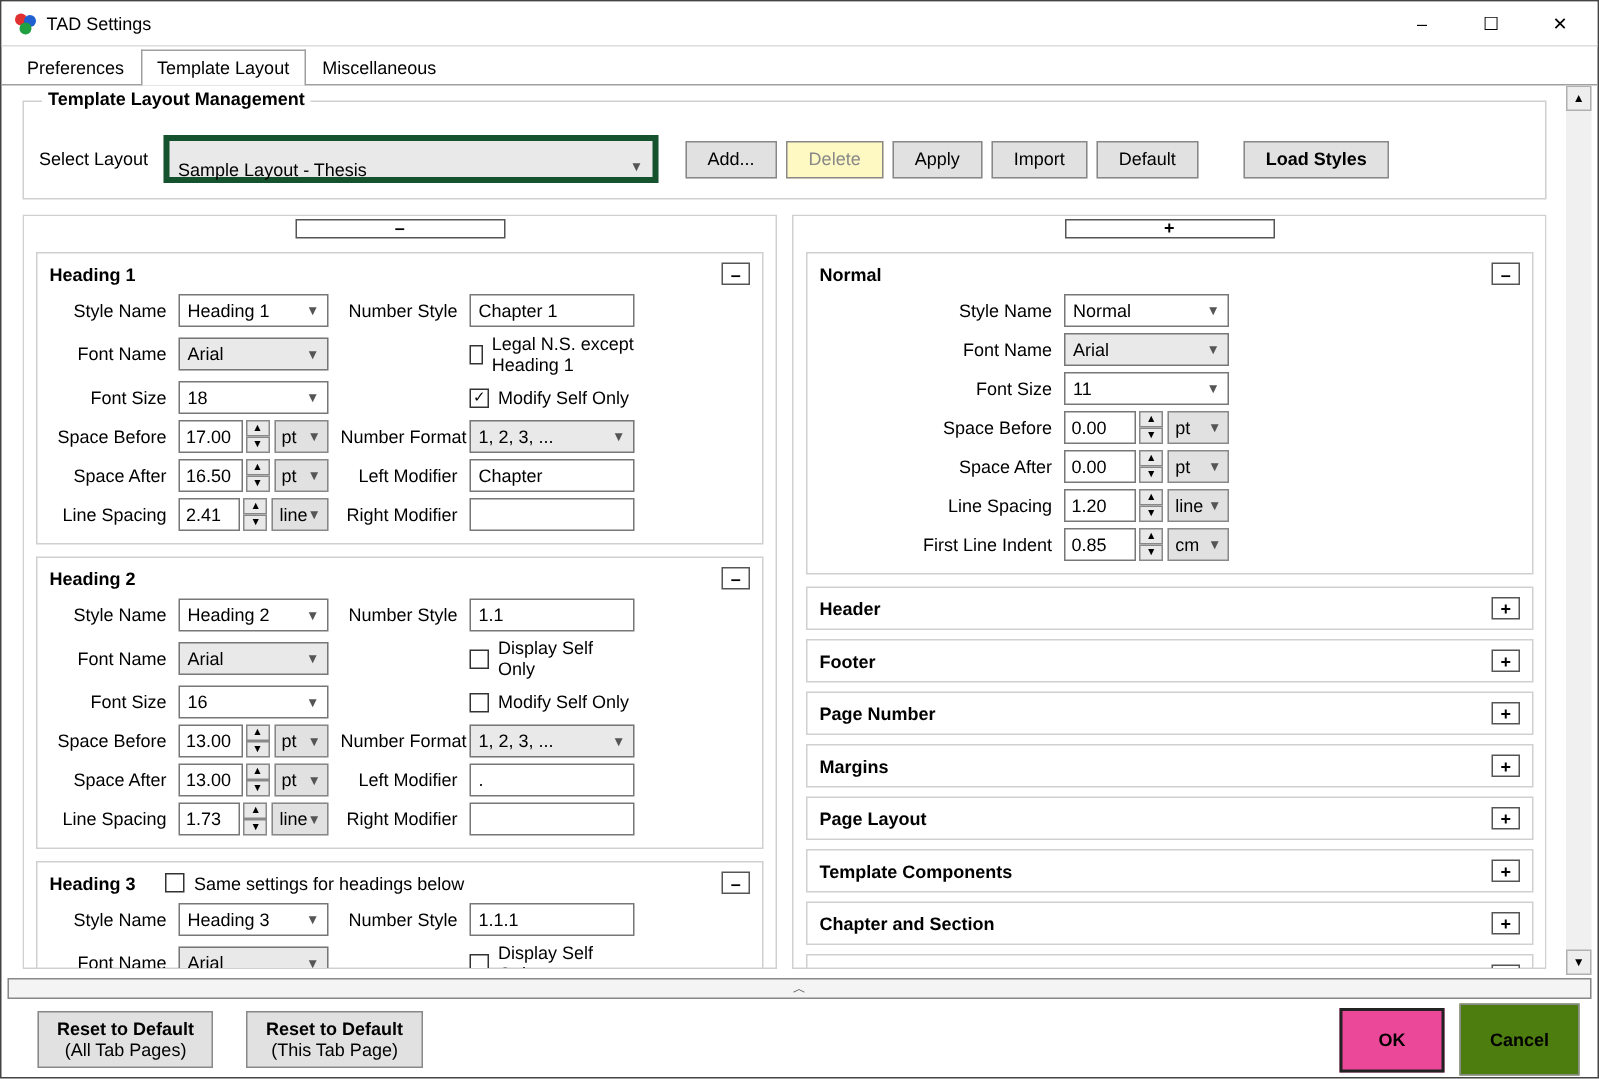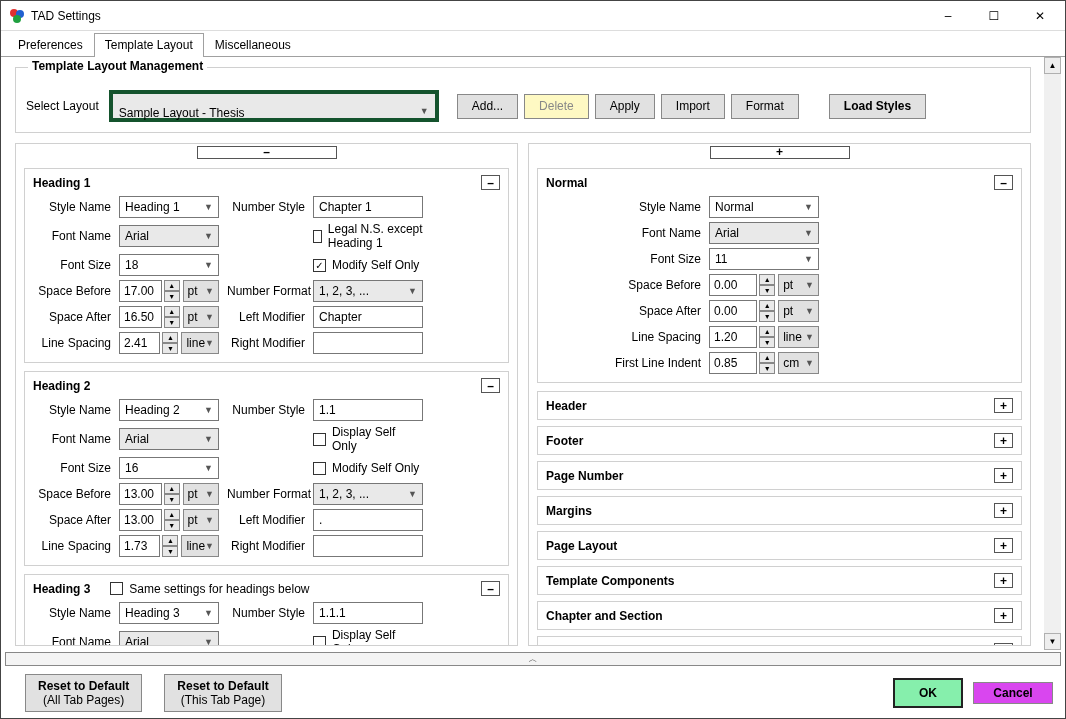--- a/index.html
+++ b/index.html
@@ -47,22 +47,22 @@
 .chk { display: inline-flex; align-items: center; gap: 6px; }
 .chk-box { width: 13px; height: 13px; border: 1px solid #333; display: inline-flex; align-items: center; justify-content: center; font-size: 10px; background: #fff; }
 .right-form-grid { display: grid; grid-template-columns: 125px 110px; column-gap: 8px; row-gap: 4px; align-items: center; }
 .right-section-row { display: flex; align-items: center; font-weight: bold; border: 1px solid #d0d0d0; padding: 6px 8px; margin-bottom: 6px; }
 .right-section-row .t { flex: 0 0 auto; }
 .right-section-row .ex { font-weight: normal; flex: 1; display: flex; align-items: center; gap: 4px; padding-left: 20px; }
 .resizer { height: 14px; border: 1px solid #888; margin: 2px 4px 2px 4px; display: flex; align-items: center; justify-content: center; background: #f4f4f4; font-size: 9px; color: #555; }
 .footer { height: 50px; display: flex; align-items: center; padding: 0 12px; gap: 10px; }
 .big-btn { height: 38px; padding: 0 12px; border: 1px solid #888; background: #e1e1e1; text-align: center; font-weight: bold; line-height: 14px; display: flex; align-items: center; justify-content: center; margin-left: 12px; }
 .big-btn .small { font-weight: normal; }
-.ok-btn { height: 30px; width: 70px; border: 2px solid #222; font-weight: bold; background: #86efac; display: flex; align-items: center; justify-content: center; }
-.cancel-btn { height: 22px; width: 80px; border: 1px solid #888; font-weight: bold; background: #d946ef; display: flex; align-items: center; justify-content: center; }
+.ok-btn { height: 43px; width: 70px; border: 2px solid #222; font-weight: bold; background: #ec4899; display: flex; align-items: center; justify-content: center; }
+.cancel-btn { height: 48px; width: 80px; border: 1px solid #888; font-weight: bold; background: #4d7c0f; display: flex; align-items: center; justify-content: center; }
 .content-scrollbar { position: absolute; right: 4px; top: 0; bottom: 0; width: 17px; display: flex; flex-direction: column; }
 .content-scrollbar .sb-btn { height: 17px; background: #eee; border: 1px solid #b0b0b0; display: flex; align-items: center; justify-content: center; font-size: 8px; }
 .content-scrollbar .sb-track { flex: 1; background: #f0f0f0; }
 </style>
 </head>
 <body>
 
 <div class="titlebar">
   <span class="titlebar-icon">
     <svg viewBox="0 0 16 16">
@@ -99,21 +99,21 @@
       <span class="lbl-sel">Select Layout</span>
       <div class="combo-lg">
         <span>Sample Layout - Thesis</span>
         <span class="dd-arrow">▼</span>
       </div>
       <div style="width:6px"></div>
       <div class="btn">Add...</div>
       <div class="btn" disabled="">Delete</div>
       <div class="btn">Apply</div>
       <div class="btn">Import</div>
-      <div class="btn">Format</div>
+      <div class="btn">Default</div>
       <div style="width:18px"></div>
       <div class="btn bold" style="min-width:90px">Load Styles</div>
     </div>
   </div>
 
   <div class="columns" style="margin-right:30px">
 
     <div class="col">
       <div class="col-collapsebar">
             <div class="toggle">–</div>

